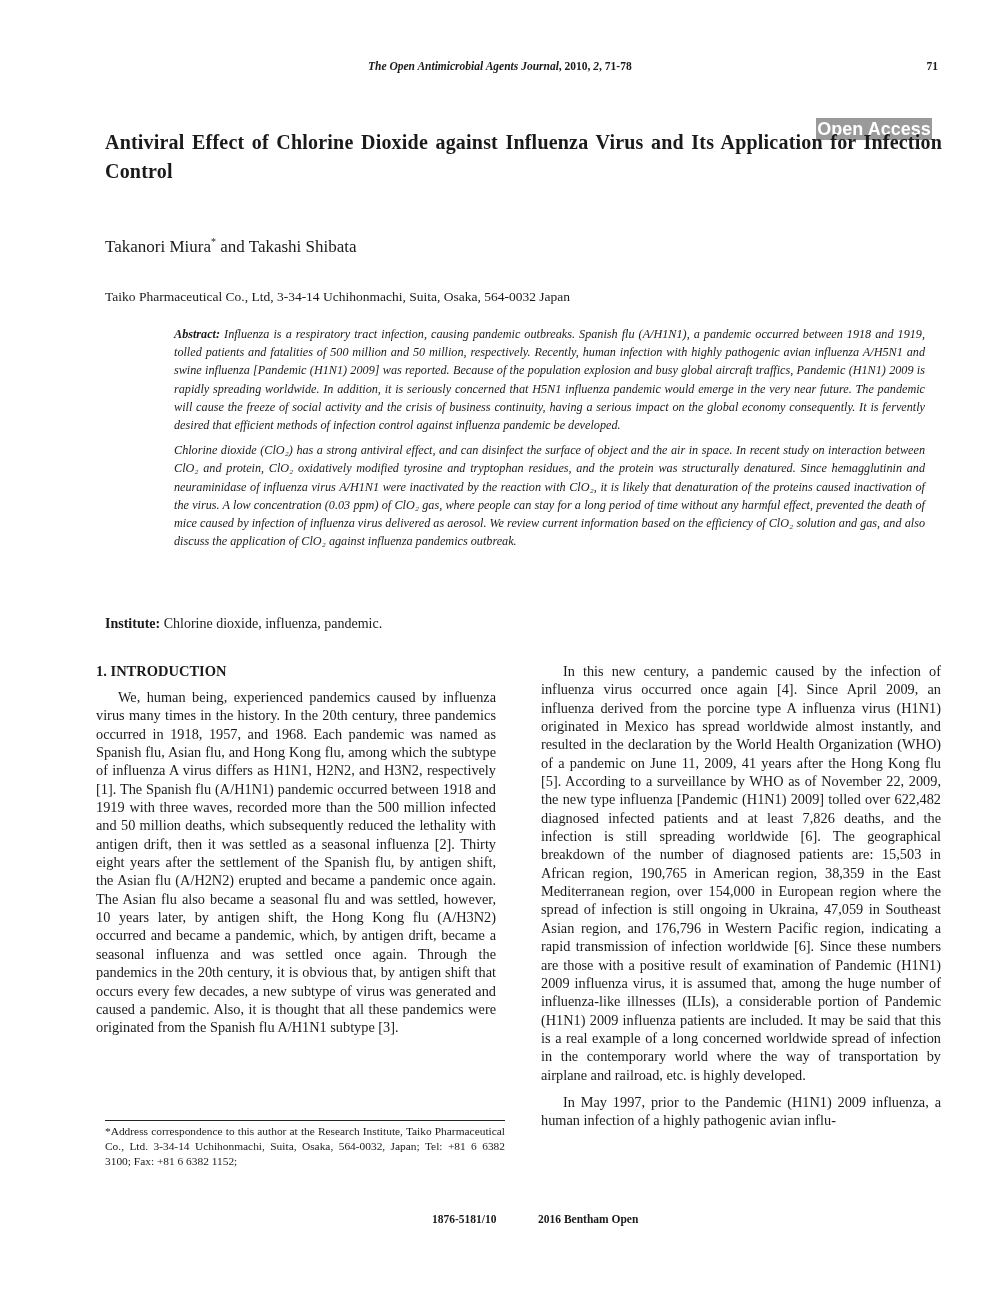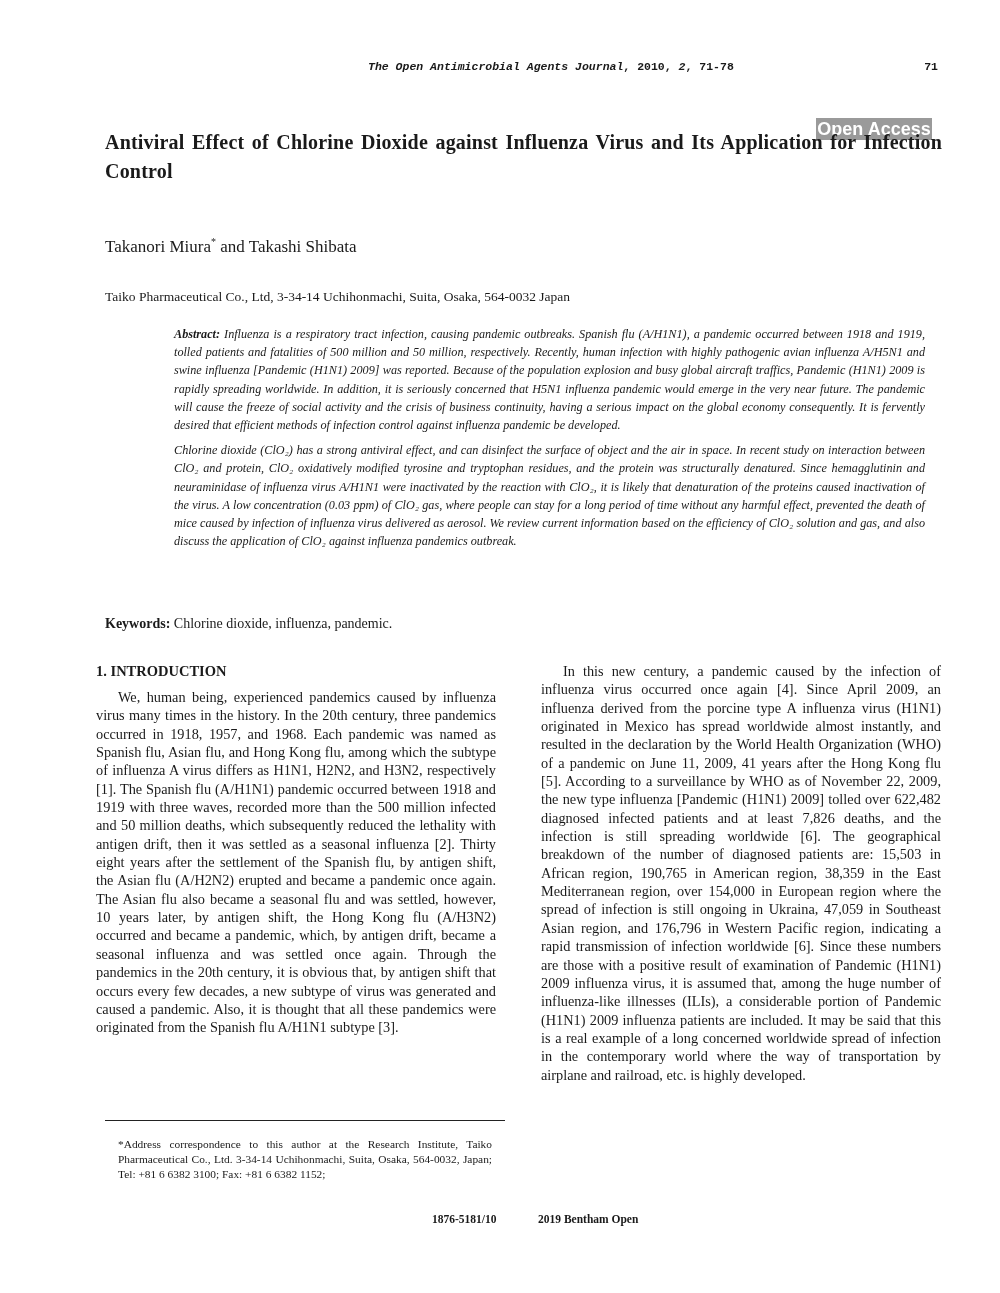--- a/index.html
+++ b/index.html
@@ -2,21 +2,21 @@
 <html><head>
 <meta charset="utf-8">
 <style>
   html, body { margin: 0; padding: 0; background: #ffffff; }
   body {
     width: 1000px; height: 1293px; position: relative; overflow: hidden;
     font-family: "Liberation Serif", "DejaVu Serif", serif; color: #1a1a1a;
   }
   .running-head {
     position: absolute; top: 60px; left: 0; width: 1000px; height: 16px;
-    font-size: 11.5px; font-weight: bold; font-family: Liberation Mono, monospace;
+    font-size: 11.5px; font-weight: bold;
   }
   .running-head .journal { position: absolute; left: 368px; font-style: italic; }
   .running-head .journal .plain { font-style: normal; }
   .running-head .journal .it { font-style: italic; }
   .running-head .page-no { position: absolute; right: 62px; text-align: right; }
   .oa-badge {
     position: absolute; top: 93px; left: 816px; width: 116px; height: 22px;
     background: #9a9a9a; color: #ffffff;
     font-family: "Liberation Sans", "DejaVu Sans", sans-serif;
     font-weight: bold; font-size: 18px; line-height: 22px; text-align: center; margin-top: 25px;
@@ -51,21 +51,21 @@
   .col.right { left: 541px; }
   .col p { margin: 0 0 9px 0; text-indent: 22px; }
   .col h2 {
     margin: 0 0 8px 0; font-size: 14.5px; font-weight: bold; line-height: 18px;
   }
   .footnote {
     position: absolute; top: 1120px; left: 105px; width: 400px;
     border-top: 1px solid #222; padding-top: 3px;
     font-size: 11.4px; line-height: 15px; text-align: justify;
   }
-  .footnote p { margin: 13px; }
+  .footnote p { margin: 0; }
   .footer {
     position: absolute; top: 1213px; left: 0; width: 1000px;
     font-size: 11.5px; font-weight: bold;
   }
   .footer .issn { position: absolute; left: 432px; }
   .footer .pub { position: absolute; left: 538px; }
 </style>
 </head>
 <body>
 
@@ -83,32 +83,33 @@
 </div>
 
 <div class="affil">Taiko Pharmaceutical Co., Ltd, 3-34-14 Uchihonmachi, Suita, Osaka, 564-0032 Japan</div>
 
 <div class="abstract">
   <p><b>Abstract:</b><span> Influenza is a respiratory tract infection, causing pandemic outbreaks. Spanish flu (A/H1N1), a pandemic occurred between 1918 and 1919, tolled patients and fatalities of 500 million and 50 million, respectively. Recently, human infection with highly pathogenic avian influenza A/H5N1 and swine influenza [Pandemic (H1N1) 2009] was reported. Because of the population explosion and busy global aircraft traffics, Pandemic (H1N1) 2009 is rapidly spreading worldwide. In addition, it is seriously concerned that H5N1 influenza pandemic would emerge in the very near future. The pandemic will cause the freeze of social activity and the crisis of business continuity, having a serious impact on the global economy consequently. It is fervently desired that efficient methods of infection control against influenza pandemic be developed.</span></p>
   <p>Chlorine dioxide (ClO₂) has a strong antiviral effect, and can disinfect the surface of object and the air in space. In recent study on interaction between ClO₂ and protein, ClO₂ oxidatively modified tyrosine and tryptophan residues, and the protein was structurally denatured. Since hemagglutinin and neuraminidase of influenza virus A/H1N1 were inactivated by the reaction with ClO₂, it is likely that denaturation of the proteins caused inactivation of the virus. A low concentration (0.03 ppm) of ClO₂ gas, where people can stay for a long period of time without any harmful effect, prevented the death of mice caused by infection of influenza virus delivered as aerosol. We review current information based on the efficiency of ClO₂ solution and gas, and also discuss the application of ClO₂ against influenza pandemics outbreak.</p>
 </div>
 
 <div class="keywords">
-  <b>Keywords:</b><span> Chlorine dioxide, influenza, pandemic.</span>
+  <b>Institute:</b><span> Chlorine dioxide, influenza, pandemic.</span>
 </div>
 
 <div class="col left">
   <h2>1. INTRODUCTION</h2>
   <p>We, human being, experienced pandemics caused by influenza virus many times in the history. In the 20th century, three pandemics occurred in 1918, 1957, and 1968. Each pandemic was named as Spanish flu, Asian flu, and Hong Kong flu, among which the subtype of influenza A virus differs as H1N1, H2N2, and H3N2, respectively [1]. The Spanish flu (A/H1N1) pandemic occurred between 1918 and 1919 with three waves, recorded more than the 500 million infected and 50 million deaths, which subsequently reduced the lethality with antigen drift, then it was settled as a seasonal influenza [2]. Thirty eight years after the settlement of the Spanish flu, by antigen shift, the Asian flu (A/H2N2) erupted and became a pandemic once again. The Asian flu also became a seasonal flu and was settled, however, 10 years later, by antigen shift, the Hong Kong flu (A/H3N2) occurred and became a pandemic, which, by antigen drift, became a seasonal influenza and was settled once again. Through the pandemics in the 20th century, it is obvious that, by antigen shift that occurs every few decades, a new subtype of virus was generated and caused a pandemic. Also, it is thought that all these pandemics were originated from the Spanish flu A/H1N1 subtype [3].</p>
 </div>
 
 <div class="footnote">
   <p>*Address correspondence to this author at the Research Institute, Taiko Pharmaceutical Co., Ltd. 3-34-14 Uchihonmachi, Suita, Osaka, 564-0032, Japan; Tel: +81 6 6382 3100; Fax: +81 6 6382 1152;</p>
 </div>
 
 <div class="col right">
   <p>In this new century, a pandemic caused by the infection of influenza virus occurred once again [4]. Since April 2009, an influenza derived from the porcine type A influenza virus (H1N1) originated in Mexico has spread worldwide almost instantly, and resulted in the declaration by the World Health Organization (WHO) of a pandemic on June 11, 2009, 41 years after the Hong Kong flu [5]. According to a surveillance by WHO as of November 22, 2009, the new type influenza [Pandemic (H1N1) 2009] tolled over 622,482 diagnosed infected patients and at least 7,826 deaths, and the infection is still spreading worldwide [6]. The geographical breakdown of the number of diagnosed patients are: 15,503 in African region, 190,765 in American region, 38,359 in the East Mediterranean region, over 154,000 in European region where the spread of infection is still ongoing in Ukraina, 47,059 in Southeast Asian region, and 176,796 in Western Pacific region, indicating a rapid transmission of infection worldwide [6]. Since these numbers are those with a positive result of examination of Pandemic (H1N1) 2009 influenza virus, it is assumed that, among the huge number of influenza-like illnesses (ILIs), a considerable portion of Pandemic (H1N1) 2009 influenza patients are included. It may be said that this is a real example of a long concerned worldwide spread of infection in the contemporary world where the way of transportation by airplane and railroad, etc. is highly developed.</p>
+  <p>In May 1997, prior to the Pandemic (H1N1) 2009 influenza, a human infection of a highly pathogenic avian influ-</p>
 </div>
 
 <div class="footer">
   <span class="issn">1876-5181/10</span>
-  <span class="pub">2019 Bentham Open</span>
+  <span class="pub">2016 Bentham Open</span>
 </div>
 
 </body></html>

